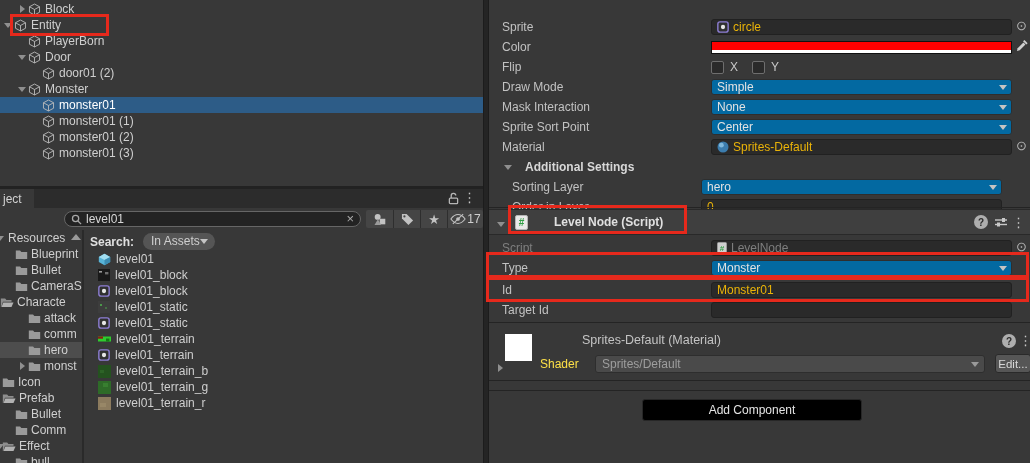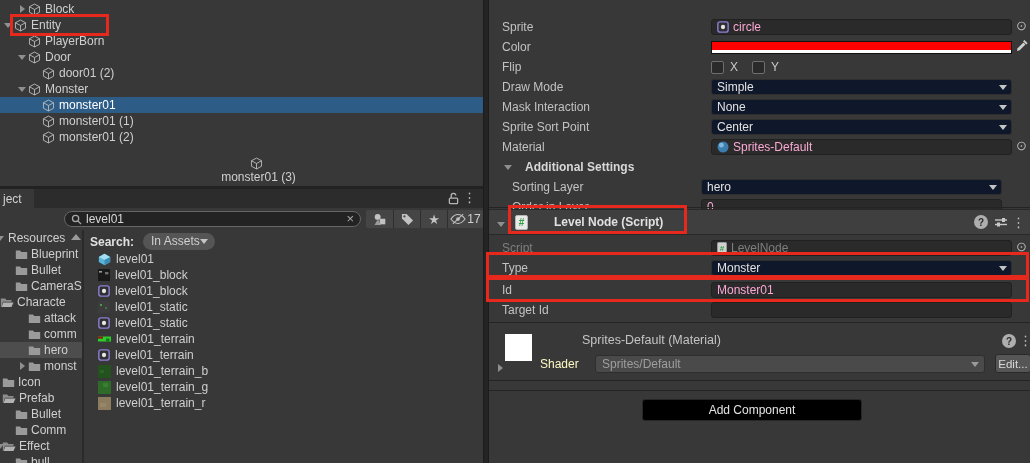--- a/index.html
+++ b/index.html
@@ -56,24 +56,24 @@
   .chip .dd-arrow{margin-top:1px;}
   .arow{height:16px;display:flex;align-items:center;padding-left:14px;}
   .arow .lbl{margin-left:5px;}
 
   
   .irow{height:20px;display:flex;align-items:center;padding-left:13px;position:relative;}
   .ilabel{color:#c2c2c2;}
   .dim{color:#7e7e7e !important;}
   .ind1{padding-left:23px;}
   .ctrl{position:absolute;left:222px;width:301px;height:16px;display:flex;align-items:center;}
-  .ddfield{width:100%;height:16px;background:#0f172a;border:1px solid #2e2e2e;border-radius:3px;display:flex;align-items:flex-end;padding:0 5px;color:#e2e2e2;position:relative;}
+  .ddfield{width:100%;height:16px;background:#0369a1;border:1px solid #2e2e2e;border-radius:3px;display:flex;align-items:flex-end;padding:0 5px;color:#e2e2e2;position:relative;}
   .dd-arrow{width:0;height:0;border-left:4px solid transparent;border-right:4px solid transparent;border-top:5px solid #c4c4c4;display:inline-block;}
   .ddfield .dd-arrow{position:absolute;right:4px;top:5px;}
-  .infield,.objfield{width:100%;height:16px;background:#2a2a2a;border:1px solid #212121;border-radius:3px;display:flex;align-items:center;padding:0 5px;color:#f9a8d4;gap:4px;}
+  .infield,.objfield{width:100%;height:16px;background:#2a2a2a;border:1px solid #212121;border-radius:3px;display:flex;align-items:center;padding:0 5px;color:#eab308;gap:4px;}
   .picker{position:absolute;left:527px;top:2px;color:#b4b4b4;font-size:13px;line-height:13px;}
   .colorbar{width:301px;height:13px;background:#f00;position:relative;border:1px solid #111;}
   .colorbar .alpha{position:absolute;left:0;right:0;bottom:0;height:3px;background:#fff;}
   .eyedrop{position:absolute;left:527px;top:3px;}
   .cb{width:13px;height:13px;background:#2a2a2a;border:1px solid #6e6e6e;border-radius:2px;display:inline-block;margin-right:4px;}
   .flipwrap{display:flex;align-items:center;gap:2px;color:#c8c8c8;}
   .flipwrap .opt{margin-right:12px;}
   .boldlbl{font-weight:bold;color:#d8d8d8;margin-left:11px;}
 
   #sr-rows{position:absolute;left:0;top:0;width:541px;padding-top:17px;}
@@ -81,21 +81,21 @@
   .compheader{position:absolute;left:0;width:541px;height:26px;background:#3f3f3f;border-top:1px solid #292929;border-bottom:1px solid #292929;display:flex;align-items:center;padding-left:6px;}
   .comptitle{font-weight:bold;color:#e0e0e0;margin-left:26px;}
   .hicon-help{width:14px;height:14px;border-radius:50%;background:#aeaeae;color:#2d2d2d;font-weight:bold;font-size:10px;display:inline-flex;align-items:center;justify-content:center;position:absolute;}
   .hicon-kebab{position:absolute;color:#c8c8c8;font-size:13px;}
   #ln-rows{position:absolute;left:0;top:238px;width:541px;}
   #ln-rows .irow:nth-child(3){margin-top:2px;}
 
   #mat-thumb{position:absolute;left:16px;top:334px;width:27px;height:27px;background:#fff;}
   #mat-title{position:absolute;left:53px;top:333px;font-size:12.5px;color:#c4c4c4;margin-left:40px;}
   #mat-fold{position:absolute;left:5px;top:362px;}
-  #mat-shaderlbl{position:absolute;left:51px;top:357px;color:#fef9c3;}
+  #mat-shaderlbl{position:absolute;left:51px;top:357px;color:#fde047;}
   #mat-shaderdd{position:absolute;left:106px;top:355px;width:390px;height:18px;background:#4a4a4a;border:1px solid #2e2e2e;border-radius:3px;color:#9e9e9e;display:flex;align-items:center;padding:0 6px;}
   #mat-shaderdd .dd-arrow{position:absolute;right:5px;top:6px;border-top-color:#9a9a9a;}
   #mat-edit{position:absolute;left:506px;top:354px;width:36px;height:19px;background:#565656;border:1px solid #2a2a2a;border-radius:3px;color:#d8d8d8;display:flex;align-items:center;justify-content:center;font-size:11.5px;}
   #addcomp{position:absolute;left:153px;top:399px;width:220px;height:22px;background:#000000;border:1px solid #272727;border-radius:3px;color:#e4e4e4;display:flex;align-items:center;justify-content:center;}
 
   
   .ann{position:absolute;border:3px solid #e6291c;pointer-events:none;}
   #ann-entity{left:10px;top:14px;width:99px;height:22px;}
   #ann-lnheader{left:508px;top:205px;width:179px;height:29px;}
   #ann-type{left:486px;top:252px;width:543px;height:26px;}
@@ -191,21 +191,21 @@
       <div class="hrow" style="padding-left: 30px;">
         <span class="fold "></span>
         <span class="icon">
           <svg width="13" height="13" viewBox="0 0 16 16" fill="none" stroke="#bdbdbd" stroke-width="1.1">
             <path d="M8 1.3 14.2 4.6v6.8L8 14.7 1.8 11.4V4.6Z"></path>
             <path d="M1.8 4.6 8 8m0 0 6.2-3.4M8 8v6.7"></path>
           </svg>
         </span>
         <span class="lbl">monster01 (2)</span>
       </div>
-      <div class="hrow" style="padding-left: 30px; flex-direction: column;">
+      <div class="hrow" style="padding-left: 30px;">
         <span class="fold "></span>
         <span class="icon">
           <svg width="13" height="13" viewBox="0 0 16 16" fill="none" stroke="#bdbdbd" stroke-width="1.1">
             <path d="M8 1.3 14.2 4.6v6.8L8 14.7 1.8 11.4V4.6Z"></path>
             <path d="M1.8 4.6 8 8m0 0 6.2-3.4M8 8v6.7"></path>
           </svg>
         </span>
         <span class="lbl">monster01 (3)</span>
       </div>
     </div>

